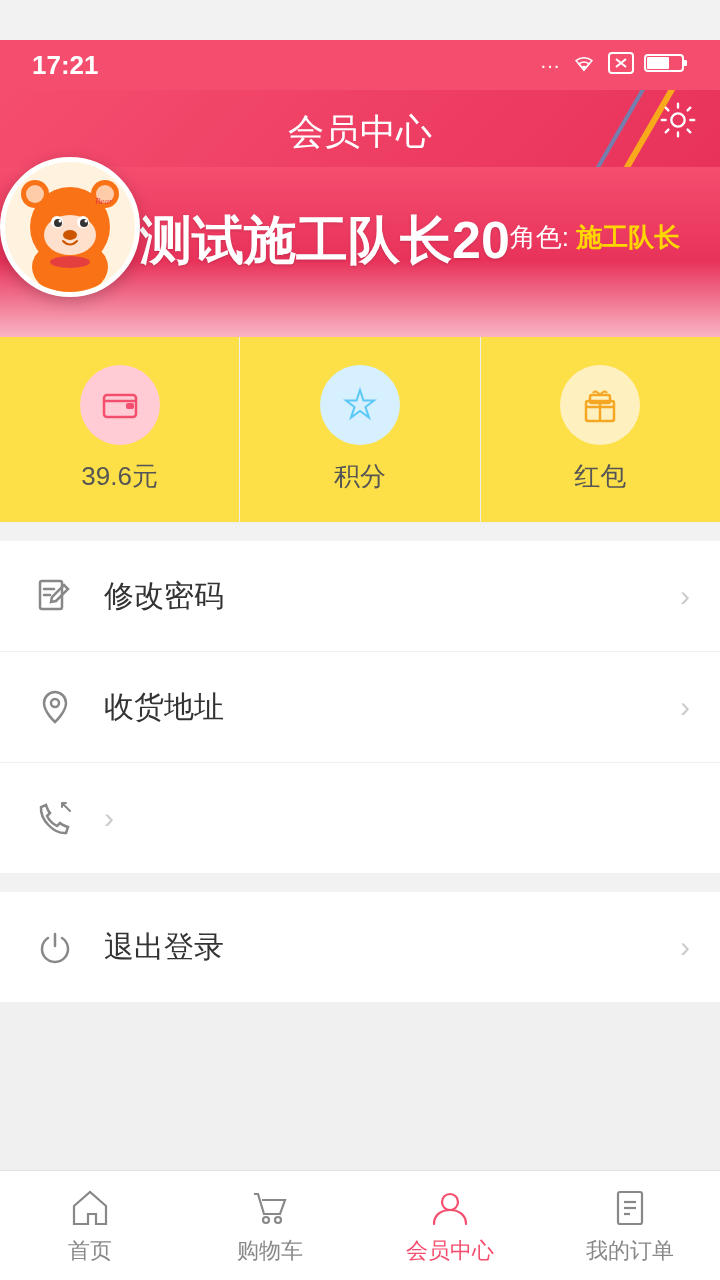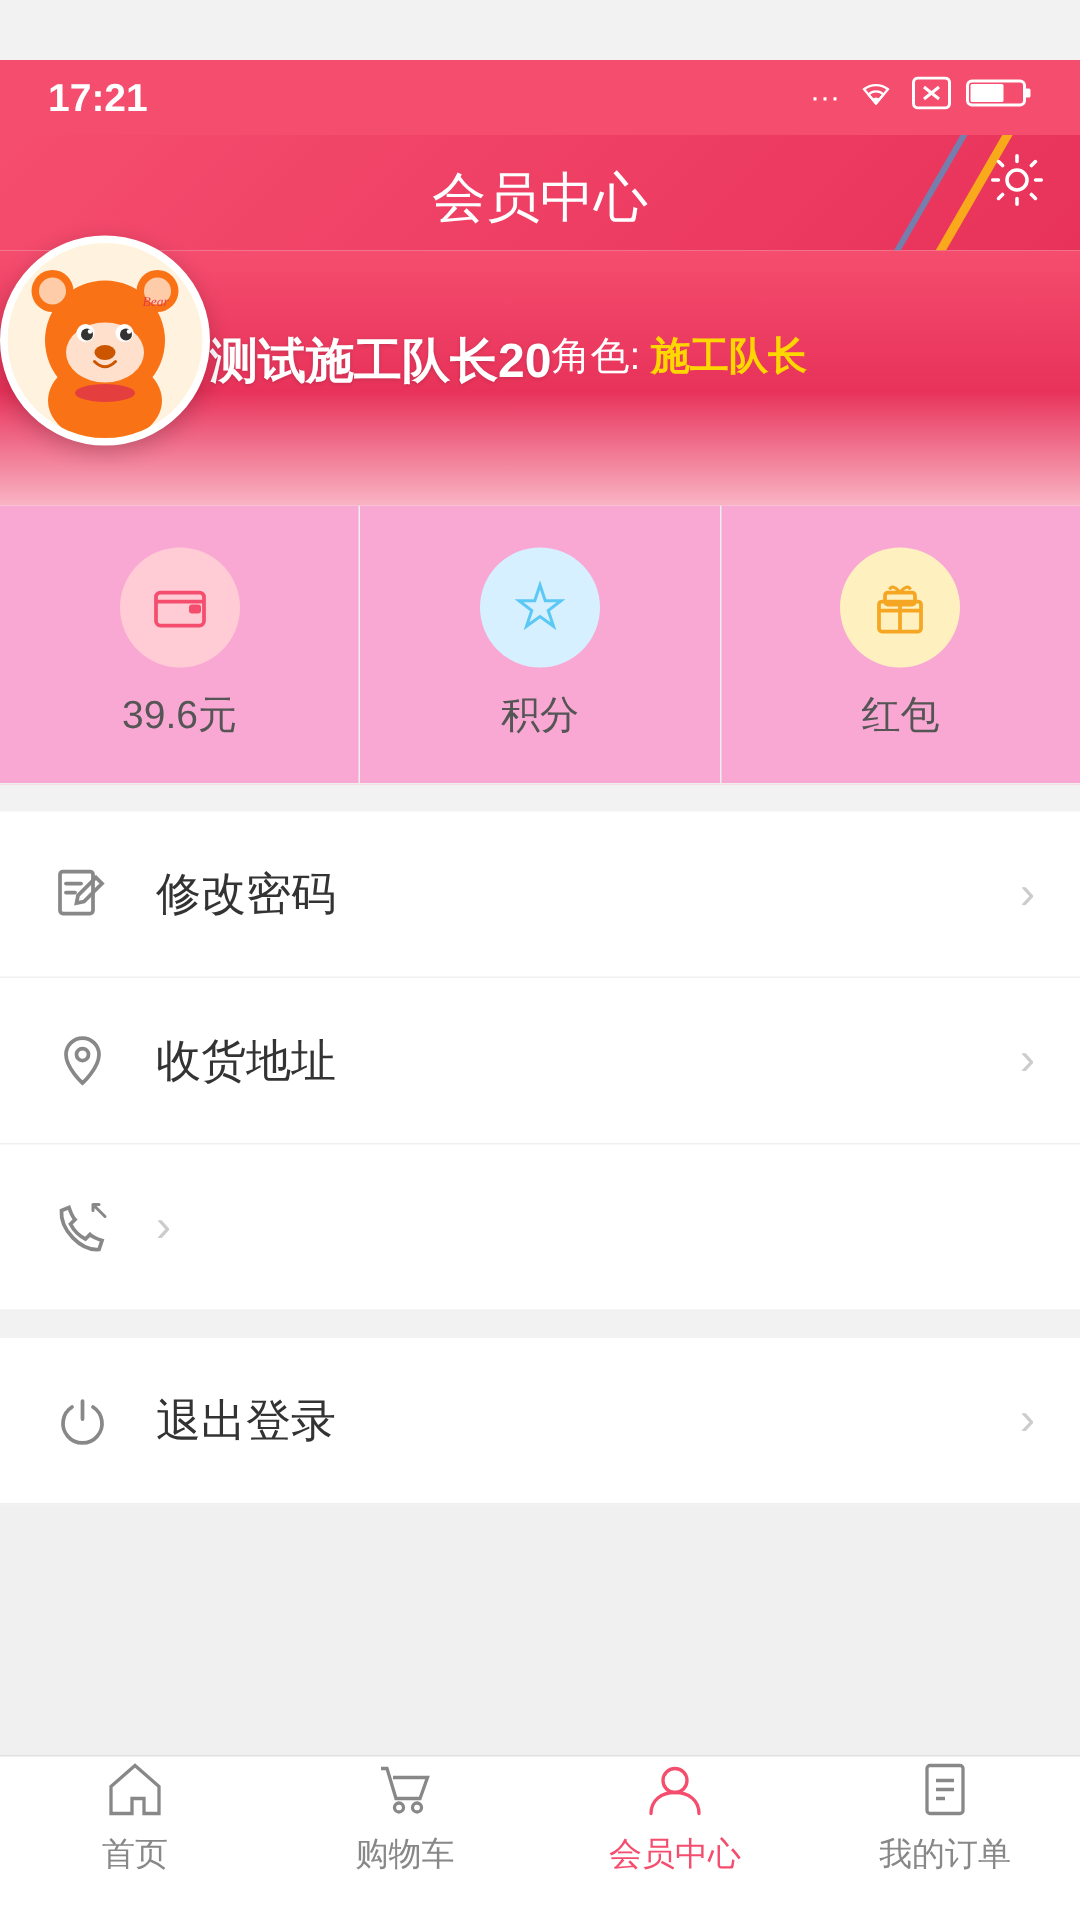--- a/index.html
+++ b/index.html
@@ -119,42 +119,42 @@
       position: relative;
       box-shadow: 0 4px 15px rgba(0,0,0,0.2);
     }
     
     .avatar-img {
       width: 130px;
       height: 130px;
     }
     .username {
       color: white;
-      font-size: 32px;
+      font-size: 52px;
       font-weight: 600;
       margin-top: 18px;
       text-shadow: 0 1px 3px rgba(0,0,0,0.15);
     }
     .role-row {
       margin-top: 10px;
       font-size: 26px;
       color: white;
     }
     .role-label {
       color: white;
     }
     .role-value {
       color: #FFD700;
       font-weight: 600;
     }
 
     
     .stats-row {
       width: 100%;
-      background: #f9a8d4;
+      background: #fde047;
       display: flex;
       border-bottom: 1px solid #eee;
       text-align: right;
     }
     .stat-item {
       flex: 1;
       display: flex;
       flex-direction: column;
       align-items: center;
       padding: 28px 10px;
@@ -241,20 +241,21 @@
       background: white;
       border-top: 1px solid #e0e0e0;
       display: flex;
       align-items: center;
     }
     .nav-item {
       flex: 1;
       display: flex;
       flex-direction: column;
       align-items: center;
+      justify-content: center;
       height: 100%;
       cursor: pointer;
       gap: 6px;
     }
     .nav-item svg, .nav-icon {
       width: 44px;
       height: 44px;
     }
     .nav-label {
       font-size: 22px;

